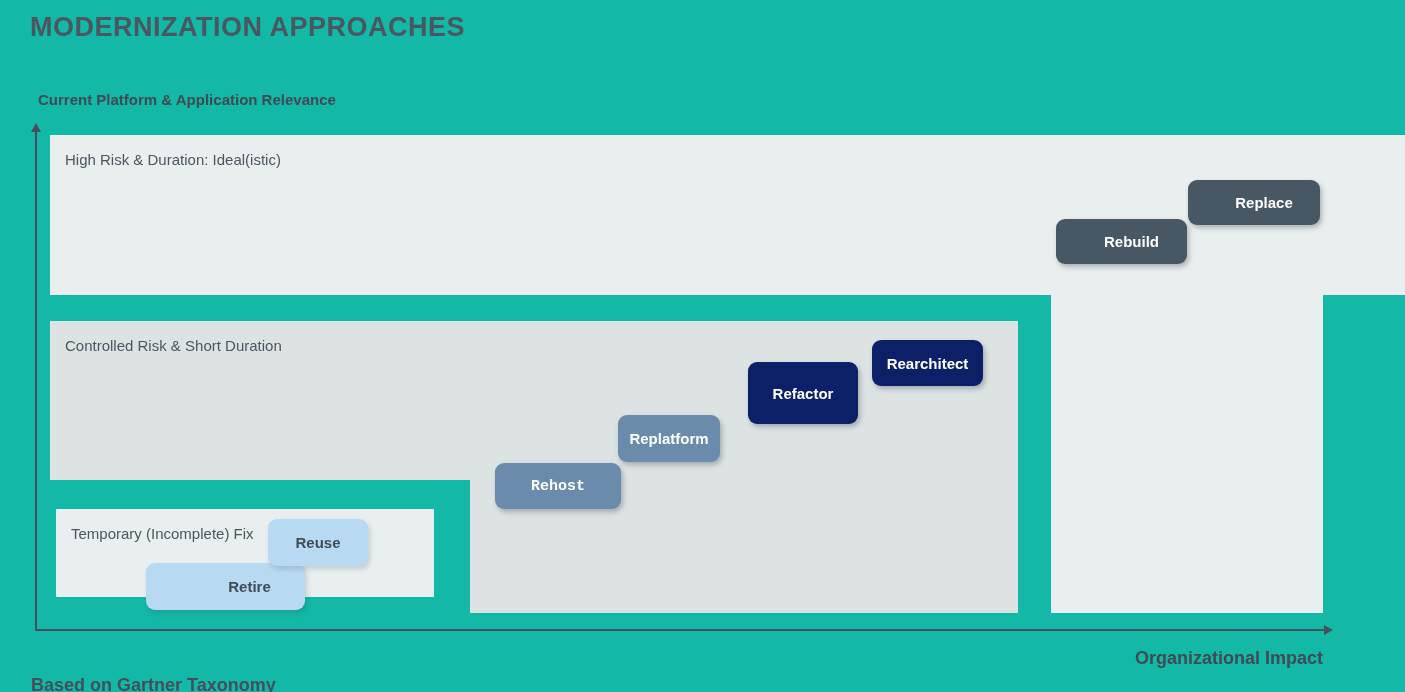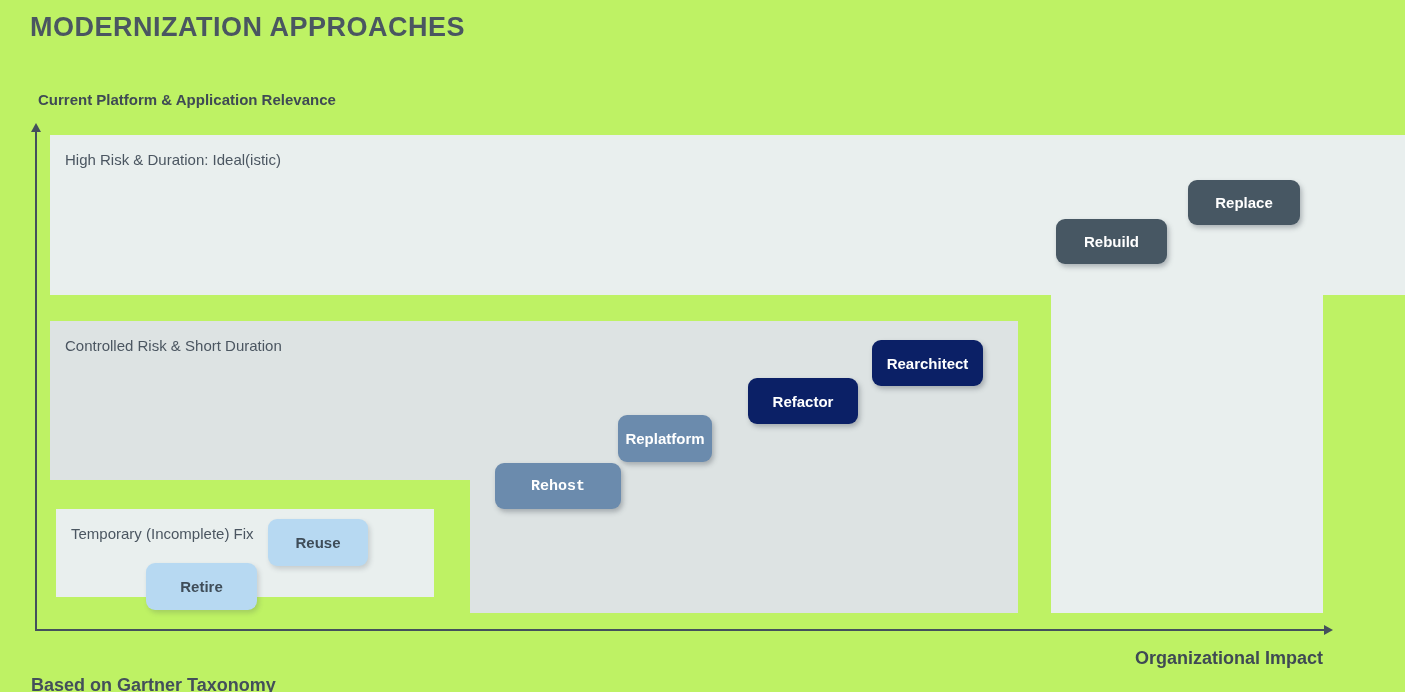--- a/index.html
+++ b/index.html
@@ -1,19 +1,19 @@
 <!DOCTYPE html>
 <html><head>
 <meta charset="utf-8">
 <style>
   html,body{margin:0;padding:0;background:#ffffff;}
   #stage{
     position:relative;
     width:1405px;height:692px;
-    background:#bef264;
+    background:#14b8a6;
     font-family:"Liberation Sans", sans-serif;
     overflow:hidden;
   }
   .page-title{
     position:absolute;left:30px;top:12px;
     font-size:27px;font-weight:bold;color:#4a5661;
     letter-spacing:0.5px;
   }
   .y-axis-label{
     position:absolute;left:38px;top:91px;
@@ -58,29 +58,29 @@
   }
   
   .pill{
     position:absolute;
     display:flex;align-items:center;justify-content:center;
     border-radius:9px;
     font-size:15px;font-weight:bold;color:#ffffff;
     box-shadow:2px 3px 5px rgba(60,70,80,0.35);
     white-space:nowrap;
   }
-  .pill-dark{background:#475763;}
+  .pill-dark{background:#475763;padding-left:20px;}
   .pill-navy{background:#0b2066;}
   .pill-steel{background:#6b8bad;}
   .pill-lightblue{background:#b7d9f2;color:#3f4d59;box-shadow:2px 3px 5px rgba(60,70,80,0.20);}
-  .pill-retire{left:146px;top:563px;width:111px;height:47px;}
+  .pill-retire{left:146px;top:563px;width:111px;height:47px;padding-left:48px;}
   .pill-reuse{left:268px;top:519px;width:100px;height:47px;}
   .pill-rehost{left:495px;top:463px;width:126px;height:46px;font-family:Liberation Mono, monospace;}
-  .pill-replatform{left:618px;top:415px;width:94px;height:47px;}
-  .pill-refactor{left:748px;top:378px;width:110px;height:46px;}
+  .pill-replatform{left:618px;top:415px;width:102px;height:47px;}
+  .pill-refactor{left:748px;top:362px;width:110px;height:62px;}
   .pill-rearchitect{left:872px;top:340px;width:111px;height:46px;}
   .pill-rebuild{left:1056px;top:219px;width:111px;height:45px;}
   .pill-replace{left:1188px;top:180px;width:112px;height:45px;}
 </style>
 </head>
 <body>
 
 <div id="stage">
 
   <div class="page-title">MODERNIZATION APPROACHES</div>

